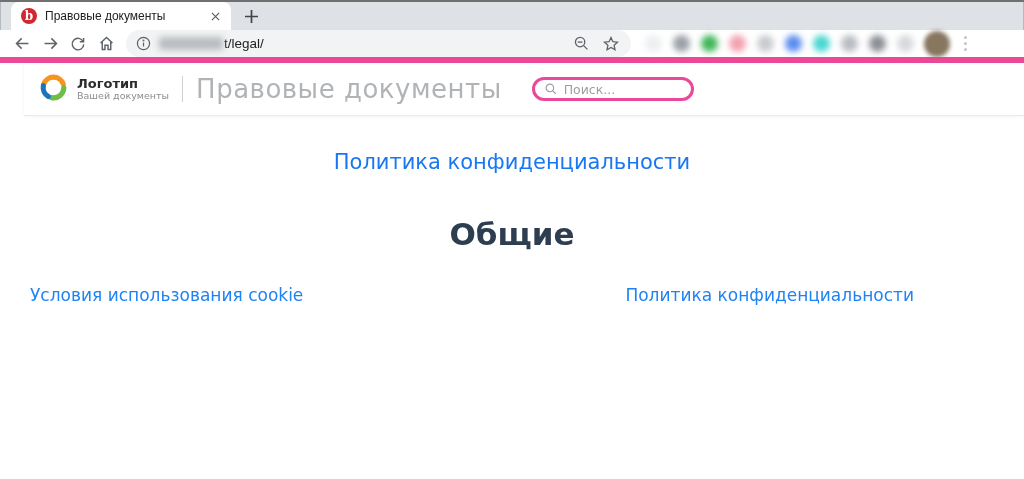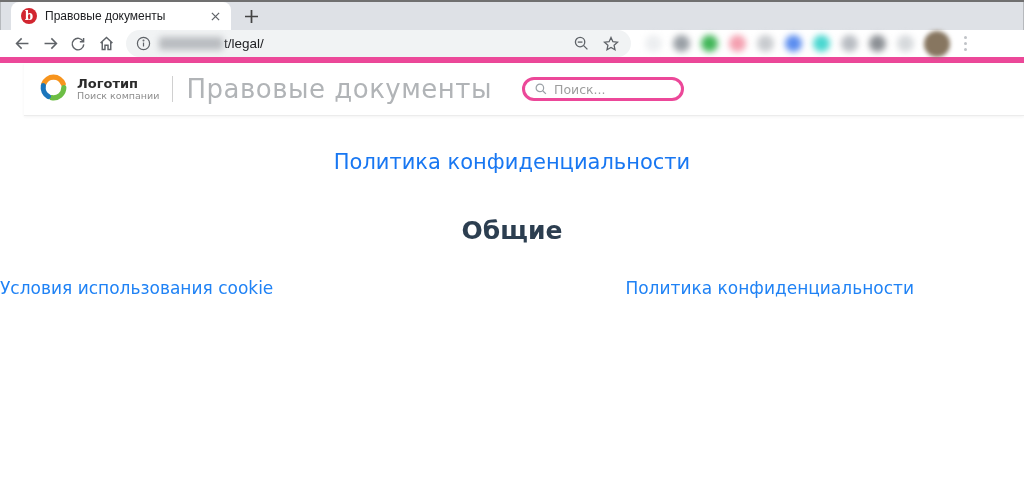--- a/index.html
+++ b/index.html
@@ -60,24 +60,24 @@
                  border-radius:12px; display:flex; align-items:center; padding:0 10px;
                  background:#fff; }
   .site-search svg { flex:none; color:#9aa0a6; margin-right:7px; }
   .site-search input { border:none; outline:none; width:100%; font-size:12.5px; color:#555;
                        background:transparent; font-family:inherit; }
   .site-search input::placeholder { color:#9e9e9e; }
 
   
   .section-link { display:block; text-align:center; margin-top:34px; font-size:21px;
                   color:#1877f2; text-decoration:none; }
-  .page-heading { text-align:center; margin-top:42px; font-size:25px; font-weight:700;
+  .page-heading { text-align:center; margin-top:42px; font-size:31px; font-weight:700;
                   color:#2c3e50; }
   .links-row { display:flex; justify-content:space-between; align-items:center;
-               margin-top:33px; padding-right:110px; }
+               margin-top:33px; padding-left:30px; padding-right:110px; }
   .links-row a { font-size:17px; color:#1f82f5; text-decoration:none; white-space:nowrap; }
 </style>
 </head>
 <body>
 
 <div class="window-top-line"></div>
 
 <div class="tab-strip">
   <div class="tab">
     <div class="tab-favicon">b</div>
@@ -166,21 +166,21 @@
 <div class="site-header">
   <div class="logo-mark">
     <svg width="31" height="31" viewBox="0 0 36 36">
       <path d="M6.7 13.9 A12 12 0 0 1 29.3 13.9" fill="none" stroke="#f7941d" stroke-width="6" stroke-linecap="round"></path>
       <path d="M30 18 A12 12 0 0 1 15.9 29.8" fill="none" stroke="#6cbe45" stroke-width="6" stroke-linecap="round"></path>
       <path d="M12 28.4 A12 12 0 0 1 6.2 15.9" fill="none" stroke="#1b75bb" stroke-width="6" stroke-linecap="round"></path>
     </svg>
   </div>
   <div class="logo-text">
     <div class="logo-title">Логотип</div>
-    <div class="logo-sub">Поиск компании</div>
+    <div class="logo-sub">Вашей документы</div>
   </div>
   <div class="header-sep"></div>
   <div class="site-title">Правовые документы</div>
   <div class="site-search">
     <svg width="12" height="12" viewBox="0 0 16 16" fill="none" stroke="#9aa0a6" stroke-width="1.6">
         <circle cx="6.5" cy="6.5" r="5"></circle>
         <path d="M10.3 10.3 L14.5 14.5"></path>
       </svg>
     <input type="text" placeholder="Поиск..." style="">
   </div>

